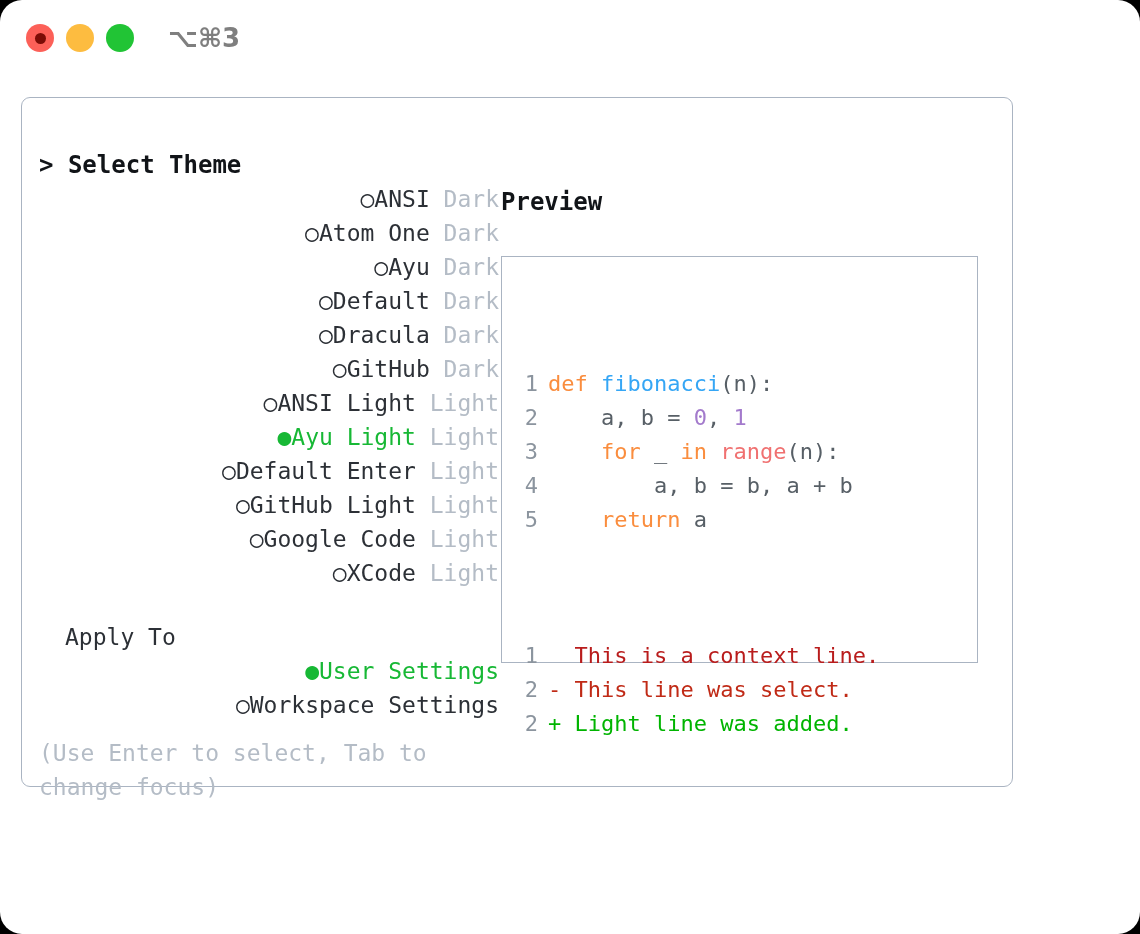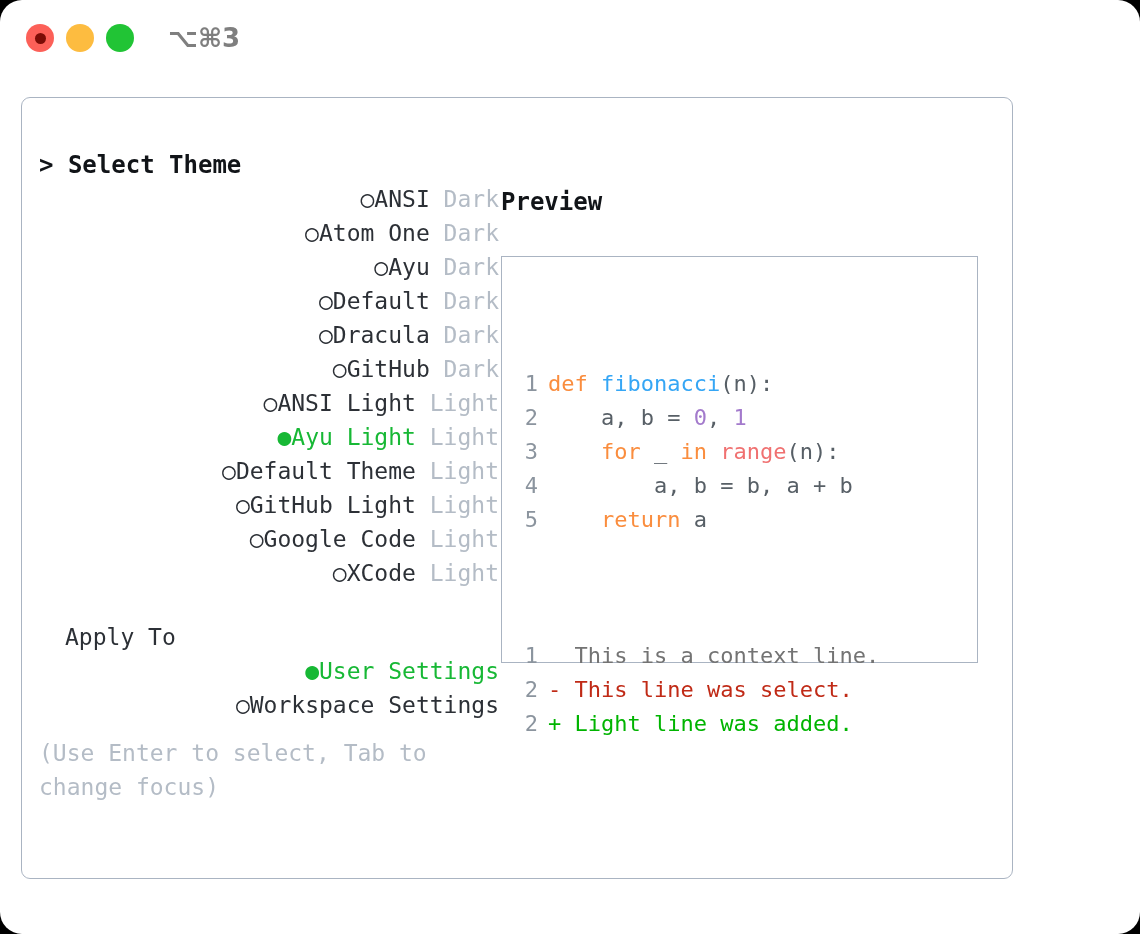--- a/index.html
+++ b/index.html
@@ -71,21 +71,21 @@
     letter-spacing: 0px;
     line-height: 32px;
   }
 
   
   .panel {
     position: absolute;
     left: 21px;
     top: 97px;
     width: 992px;
-    height: 782px;
+    height: 690px;
     border: 1.5px solid #aab4c2;
     border-radius: 9px;
     box-sizing: border-box;
     background: #ffffff;
   }
 
   
   .left-col {
     position: absolute;
     left: 17px;
@@ -176,21 +176,21 @@
     width: 22px;
     text-align: right;
     color: #8b949e;
     margin-right: 10px;
   }
   .kw   { color: #fa8d3e; }
   .fn   { color: #35a6f5; }
   .num  { color: #a37acc; }
   .bi   { color: #f07171; }
   .pl   { color: #575f66; }
-  .ctx  { color: #737373; }
+  .ctx  { color: #b91c1c; }
   .del  { color: #c02a16; }
   .add  { color: #00b400; }
 
   .diff-block { margin-top: 34px; }
 </style>
 </head>
 <body>
 
 <div class="window">
 
@@ -213,21 +213,21 @@
 
       <div id="theme-rows">
           <div class="row"><span class="marker">○</span><span class="name">ANSI</span><span class="variant"> Dark</span></div>
           <div class="row"><span class="marker">○</span><span class="name">Atom One</span><span class="variant"> Dark</span></div>
           <div class="row"><span class="marker">○</span><span class="name">Ayu</span><span class="variant"> Dark</span></div>
           <div class="row"><span class="marker">○</span><span class="name">Default</span><span class="variant"> Dark</span></div>
           <div class="row"><span class="marker">○</span><span class="name">Dracula</span><span class="variant"> Dark</span></div>
           <div class="row"><span class="marker">○</span><span class="name">GitHub</span><span class="variant"> Dark</span></div>
           <div class="row"><span class="marker">○</span><span class="name">ANSI Light</span><span class="variant"> Light</span></div>
           <div class="row selected"><span class="marker">●</span><span class="name">Ayu Light</span><span class="variant"> Light</span></div>
-          <div class="row"><span class="marker">○</span><span class="name">Default Theme</span><span class="variant"> Light</span></div>
+          <div class="row"><span class="marker">○</span><span class="name">Default Enter</span><span class="variant"> Light</span></div>
           <div class="row"><span class="marker">○</span><span class="name">GitHub Light</span><span class="variant"> Light</span></div>
           <div class="row"><span class="marker">○</span><span class="name">Google Code</span><span class="variant"> Light</span></div>
           <div class="row"><span class="marker">○</span><span class="name">XCode</span><span class="variant"> Light</span></div>
         </div>
 
       <div class="gap-block"></div>
 
       <div class="apply-header">Apply To</div>
 
       <div id="apply-rows">

